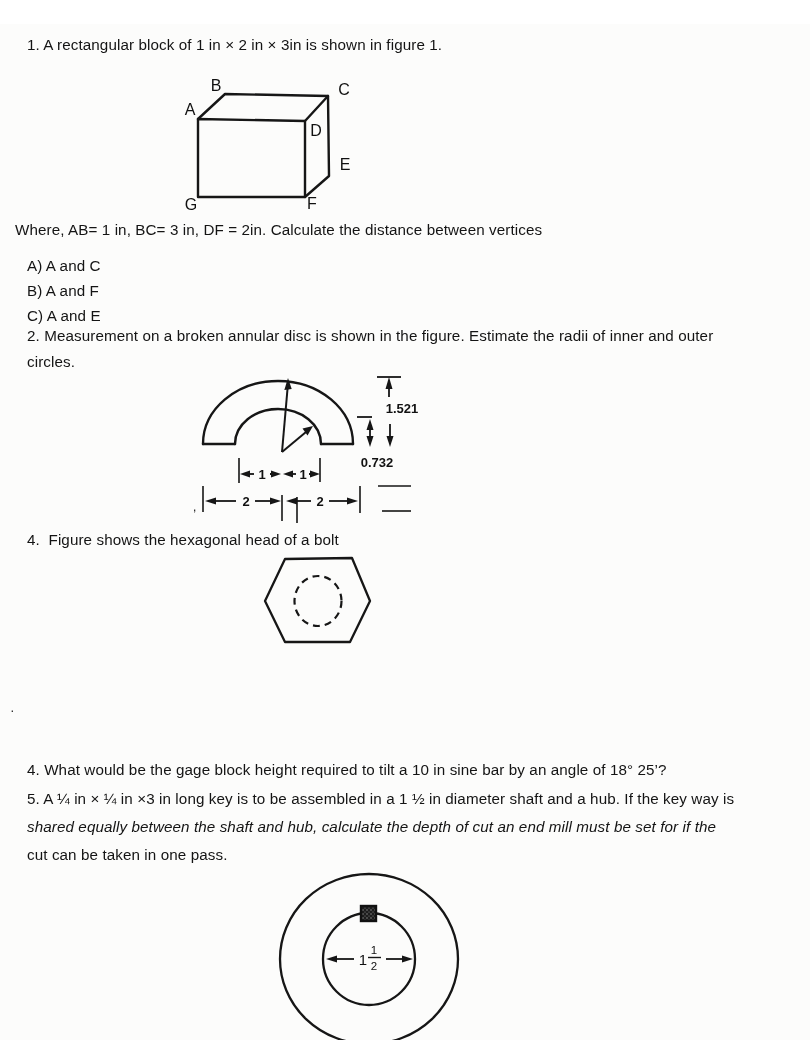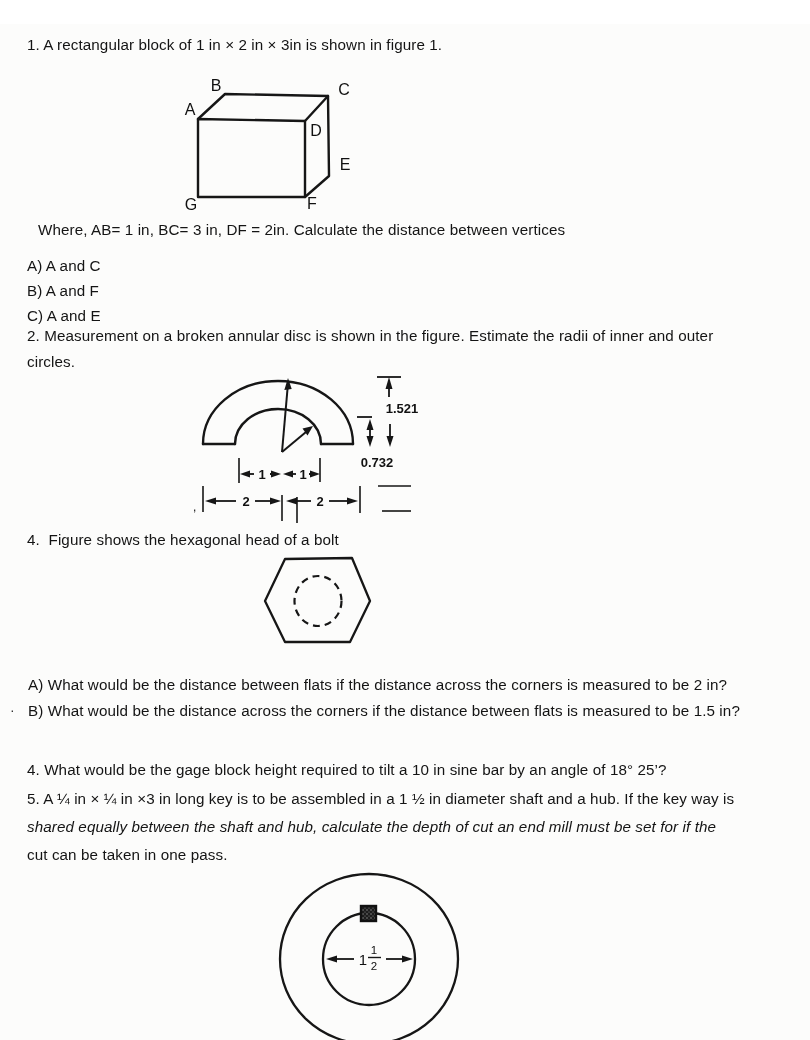--- a/index.html
+++ b/index.html
@@ -62,21 +62,21 @@
       <text x="10" y="41">A</text>
       <text x="36" y="17">B</text>
       <text x="164" y="21">C</text>
       <text x="136" y="62">D</text>
       <text x="165" y="96">E</text>
       <text x="132" y="135">F</text>
       <text x="11" y="136">G</text>
     </g>
   </svg>
 
-  <div class="tline" style="left:38px; top:195px;">Where, AB= 1 in, BC= 3 in, DF = 2in. Calculate the distance between vertices</div>
+  <div class="tline" style="left:15px; top:195px;">Where, AB= 1 in, BC= 3 in, DF = 2in. Calculate the distance between vertices</div>
   <div class="tline" style="left:27px; top:231px;">A) A and C</div>
   <div class="tline" style="left:27px; top:256px;">B) A and F</div>
   <div class="tline" style="left:27px; top:281px;">C) A and E</div>
 
   <div class="tline" style="left:27px; top:301px;">2. Measurement on a broken annular disc is shown in the figure. Estimate the radii of inner and outer</div>
   <div class="tline" style="left:27px; top:327px;">circles.</div>
 
   <svg class="fig" style="left:185px; top:345px;" width="250" height="160" viewBox="0 0 250 160">
     <g class="stroke" stroke-width="2.4" stroke-linecap="round">
       <path d="M18 75 A 75 63 0 0 1 168 75"></path>
@@ -142,22 +142,20 @@
   </svg>
 
   <div class="tline" style="left:27px; top:505px;">4.  Figure shows the hexagonal head of a bolt</div>
 
   <svg class="fig" style="left:255px; top:525px;" width="130" height="105" viewBox="0 0 130 105">
     <polygon class="stroke" stroke-width="2.3" stroke-linejoin="round" points="10,52 30,10 97,9 115,52 95,93 30,93"></polygon>
     <ellipse class="stroke" stroke-width="2.2" stroke-dasharray="7 5" cx="63" cy="52" rx="23.5" ry="25"></ellipse>
   </svg>
 
   <div class="margin-mark tline" style="left:10px; top:676px;">·</div>
-  <div class="tline" style="left:28px; top:650px;">A) What would be the distance between flats if the distance across the corners is measured to be 2 in?</div>
-  <div class="tline" style="left:28px; top:676px;">B) What would be the distance across the corners if the distance between flats is measured to be 1.5 in?</div>
 
   <div class="tline" style="left:27px; top:735px;text-align:center;">4. What would be the gage block height required to tilt a 10 in sine bar by an angle of 18° 25’?</div>
 
   <div class="tline" style="left:27px; top:764px;">5. A ¼ in × ¼ in ×3 in long key is to be assembled in a 1 ½ in diameter shaft and a hub. If the key way is</div>
   <div class="tline" style="left:27px; top:792px;font-style:italic;">shared equally between the shaft and hub, calculate the depth of cut an end mill must be set for if the</div>
   <div class="tline" style="left:27px; top:820px;">cut can be taken in one pass.</div>
 
   <svg class="fig" style="left:270px; top:845px;" width="200" height="185" viewBox="0 0 200 185">
     <defs>
       <pattern id="keyfill" width="4" height="4" patternUnits="userSpaceOnUse">

